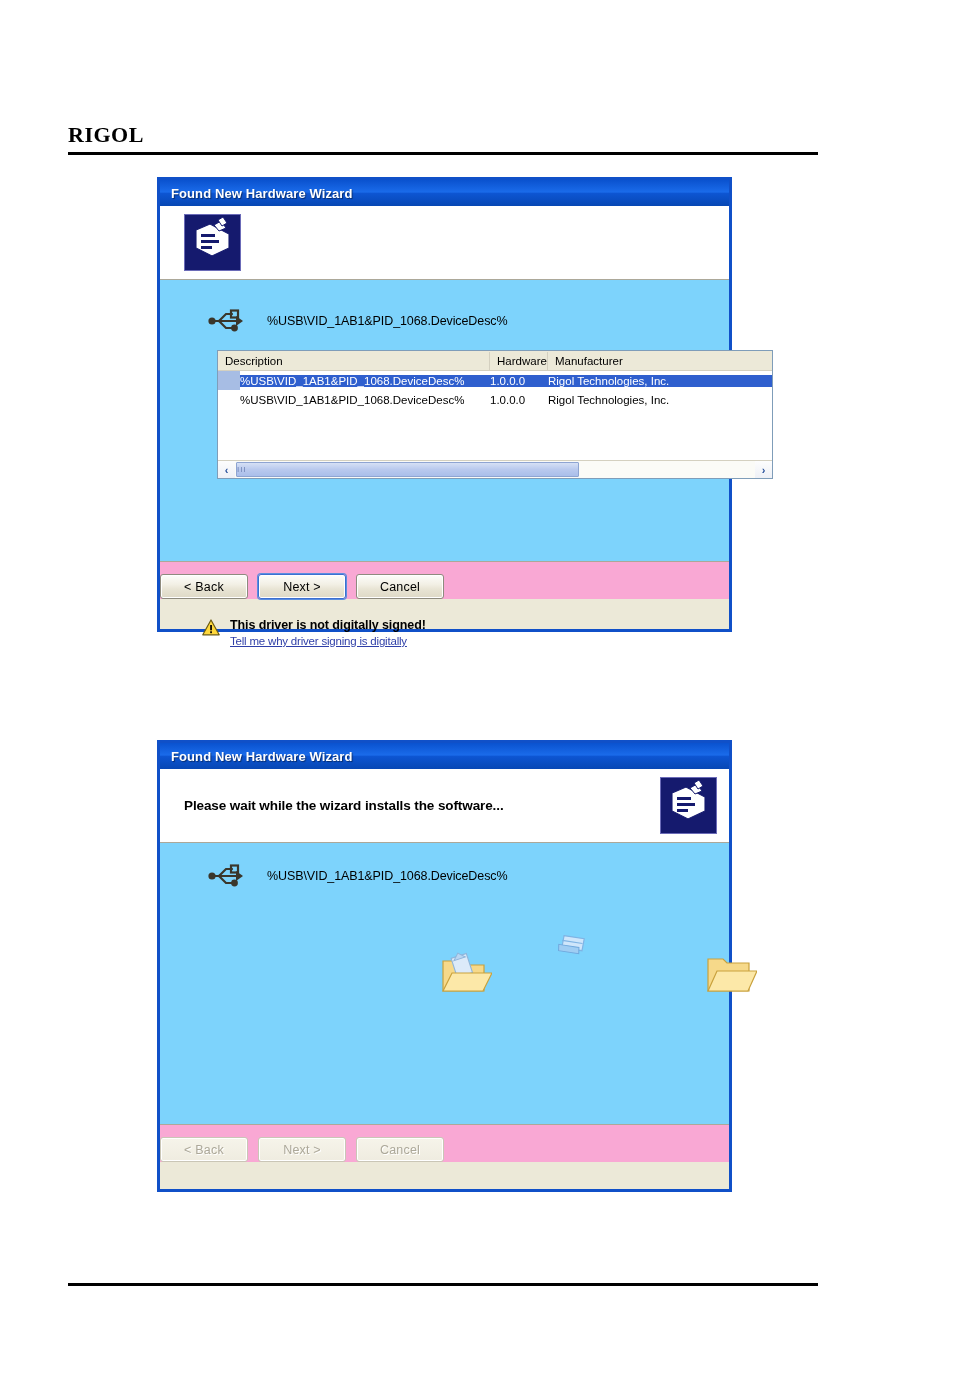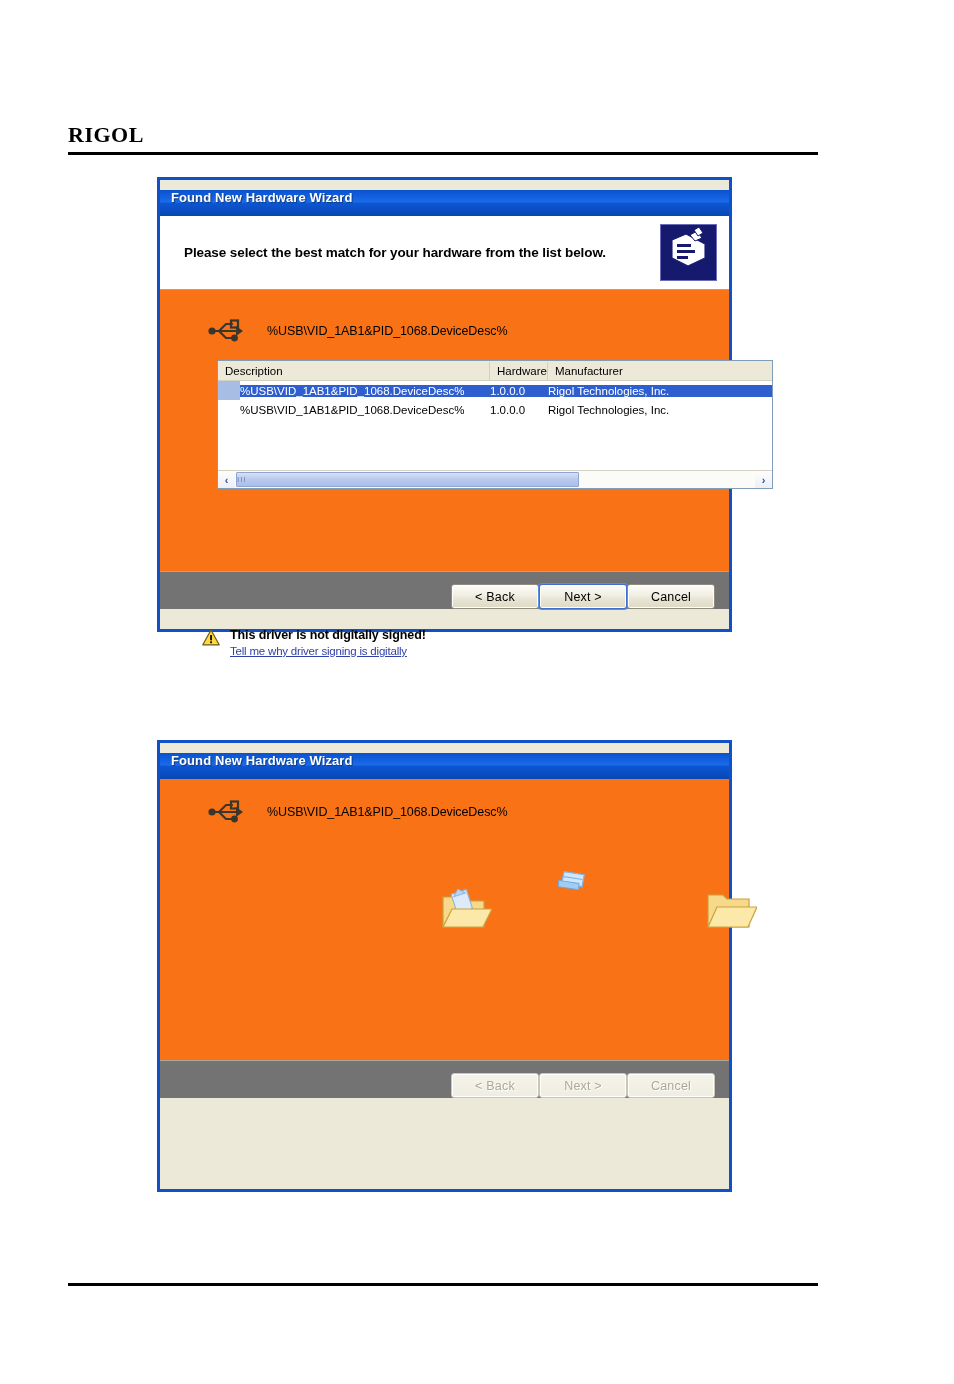--- a/index.html
+++ b/index.html
@@ -53,24 +53,23 @@
     background: #ece9d8;
     box-sizing: border-box;
   }
   #dialog-select { left: 157px; top: 177px; width: 575px; height: 455px; }
   #dialog-install { left: 157px; top: 740px; width: 575px; height: 452px; }
 
   .titlebar {
     height: 26px;
     background: linear-gradient(to bottom, #0a52cf 0%, #1a6bea 46%, #0d55d2 52%, #0747b4 100%);
     display: flex;
-    align-items: flex-start;
+    align-items: center;
     padding-left: 11px;
     box-sizing: border-box;
-    margin-top: 10px;
   }
   .titlebar-text {
     color: #ffffff;
     font-size: 13px;
     font-weight: bold;
     letter-spacing: 0.1px;
     text-shadow: 1px 1px 1px rgba(0,0,0,0.45);
     white-space: nowrap;
   }
 
@@ -98,37 +97,37 @@
     height: 57px;
     background: #151a6e;
     border: 1px solid #6b6bb8;
     box-sizing: border-box;
     flex: 0 0 auto;
     position: relative;
   }
   .wizard-icon svg { display: block; }
 
   .body-area {
-    background: #f97316;
+    background: #7dd3fc;
     position: relative;
     box-sizing: border-box;
   }
   #dialog-select .body-area { height: 281px; }
   #dialog-install .body-area { height: 281px; }
 
   .footer-sep {
     height: 1px;
     background: #aca899;
     margin: 0;
   }
   .button-bar {
-    background: #737373;
-    display: flex;
-    justify-content: flex-end;
-    align-items: center;
+    background: #f9a8d4;
+    display: flex;
+    align-items: center;
+    gap: 10px;
     padding: 12px 14px 0 0;
     box-sizing: border-box;
   }
 
   
   .xp-btn {
     min-width: 88px;
     height: 25px;
     font-size: 12.5px;
     color: #000000;
@@ -315,21 +314,20 @@
   <div class="rule-top"></div>
 </div>
 
 <div class="dialog" id="dialog-select">
 
   <div class="titlebar">
     <span class="titlebar-text">Found New Hardware Wizard</span>
   </div>
 
   <div class="header-band">
-    <span class="header-title">Please select the best match for your hardware from the list below.</span>
     <span class="wizard-icon">
       <svg width="55" height="55" viewBox="0 0 55 55">
         <rect x="0" y="0" width="55" height="55" fill="#151a6e"></rect>
         <g fill="#ffffff" stroke="#151a6e" stroke-width="1.1">
           <path d="M11 15 L25 9 L44 19 L44 33 L27 41 L11 33 Z" fill="#ffffff"></path>
         </g>
         <g fill="#151a6e">
           <rect x="16" y="19" width="14" height="3"></rect>
           <rect x="16" y="25" width="18" height="3"></rect>
           <rect x="16" y="31" width="11" height="3"></rect>
@@ -415,20 +413,38 @@
     <button class="xp-btn">Cancel</button>
   </div>
 </div>
 
 <div class="dialog" id="dialog-install">
 
   <div class="titlebar">
     <span class="titlebar-text">Found New Hardware Wizard</span>
   </div>
 
+  <div class="header-band">
+    <span class="header-title">Please wait while the wizard installs the software...</span>
+    <span class="wizard-icon">
+      <svg width="55" height="55" viewBox="0 0 55 55">
+        <rect x="0" y="0" width="55" height="55" fill="#151a6e"></rect>
+        <g fill="#ffffff" stroke="#151a6e" stroke-width="1.1">
+          <path d="M11 15 L25 9 L44 19 L44 33 L27 41 L11 33 Z" fill="#ffffff"></path>
+        </g>
+        <g fill="#151a6e">
+          <rect x="16" y="19" width="14" height="3"></rect>
+          <rect x="16" y="25" width="18" height="3"></rect>
+          <rect x="16" y="31" width="11" height="3"></rect>
+        </g>
+        <path d="M29 10 L36 6 L41 13 L34 16 Z" fill="#ffffff" stroke="#151a6e" stroke-width="1"></path>
+        <path d="M33 5 L38 2 L42 8 L37 11 Z" fill="#ffffff" stroke="#151a6e" stroke-width="1"></path>
+      </svg>
+    </span>
+  </div>
 
   <div class="body-area">
 
     <div class="device-row">
       <span class="usb-icon">
         <svg width="40" height="34" viewBox="0 0 40 34">
           <g fill="none" stroke="#3a362b" stroke-width="2.2" stroke-linecap="round">
             <path d="M8 17 L31 17"></path>
             <path d="M14 17 L21 10 L27 10"></path>
             <path d="M14 17 L21 24 L27 24"></path>

